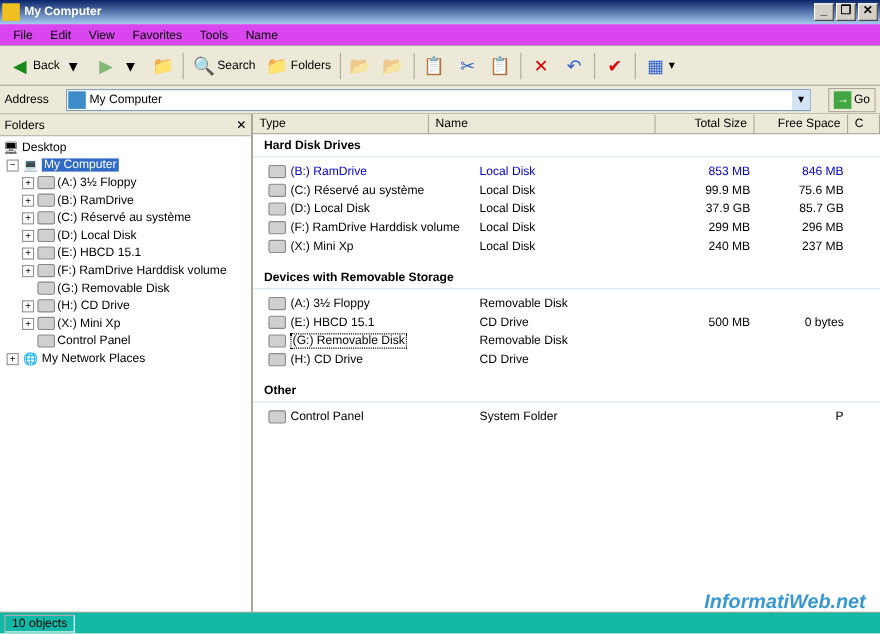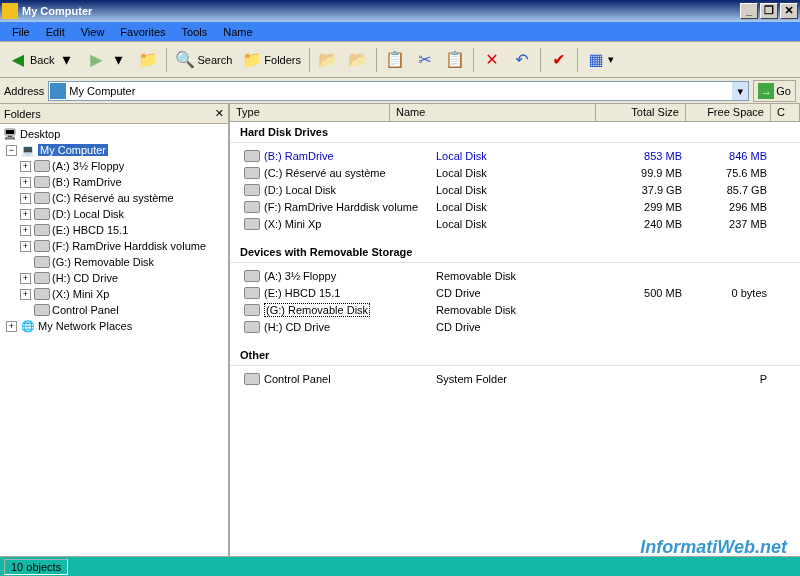--- a/index.html
+++ b/index.html
@@ -1,27 +1,27 @@
 <!DOCTYPE html>
 <html><head>
 <meta charset="utf-8">
 <style>
 * { box-sizing: border-box; font-family: Tahoma, sans-serif; font-size: 11px; }
 body { margin: 0; width: 800px; height: 576px; background: #ece9d8; overflow: hidden; position: relative; }
 .titlebar { height: 22px; background: linear-gradient(#0a246a, #a6caf0); color: #fff; display: flex; align-items: center; padding: 0 2px; }
 .titlebar .ticon { width: 16px; height: 16px; background: #f0c020; margin-right: 4px; }
 .titlebar .title { font-weight: bold; flex: 1; }
 .titlebar .wbtn { width: 18px; height: 16px; background: #d4d0c8; border: 1px solid #fff; border-right-color: #404040; border-bottom-color: #404040; margin-left: 2px; text-align: center; line-height: 12px; color: #000; font-weight: bold; }
-.menubar { height: 20px; background: #3b82f6; display: flex; padding: 2px 4px; border-bottom: 1px solid #aca899; }
+.menubar { height: 20px; background: #d946ef; display: flex; padding: 2px 4px; border-bottom: 1px solid #aca899; }
 .menubar span { padding: 2px 8px; cursor: default; }
 .toolbar { height: 36px; background: #ece9d8; display: flex; align-items: center; padding: 2px 4px; border-bottom: 1px solid #aca899; gap: 2px; }
 .tbtn { height: 28px; display: flex; align-items: center; padding: 0 4px; gap: 2px; cursor: default; }
 .tbtn .ico { width: 20px; height: 20px; display: flex; align-items: center; justify-content: center; font-size: 16px; }
 .sep { width: 1px; height: 24px; background: #aca899; margin: 0 2px; }
-.addressbar { height: 26px; display: flex; align-items: center; padding: 2px 4px; border-bottom: 1px solid #aca899; gap: 4px; }
+.addressbar { height: 26px; display: flex; align-items: center; padding: 2px 4px; border-bottom: 1px solid #aca899; gap: 16px; }
 .addressbar input { flex: 1; height: 20px; border: 1px solid #7f9db9; padding: 0 20px 0 20px; background: #fff; }
 .addrwrap { flex: 1; position: relative; display: flex; }
 .addrwrap .aicon { position: absolute; left: 2px; top: 2px; width: 16px; height: 16px; background: #3d8cc9; }
 .addrwrap .drop { position: absolute; right: 1px; top: 1px; width: 16px; height: 18px; background: #d4e4f7; text-align: center; line-height: 18px; }
 .gobtn { height: 22px; display: flex; align-items: center; gap: 2px; padding: 0 4px; border: 1px solid #aca899; }
 .gobtn .gic { width: 16px; height: 16px; background: #42a642; color: #fff; text-align: center; line-height: 16px; }
 .main { display: flex; height: 452px; }
 .left { width: 230px; border-right: 2px solid #aca899; display: flex; flex-direction: column; }
 .panehdr { height: 20px; background: #ece9d8; border-bottom: 1px solid #aca899; display: flex; align-items: center; padding: 0 4px; font-weight: normal; }
 .panehdr .x { margin-left: auto; font-family: Arial; cursor: default; }

